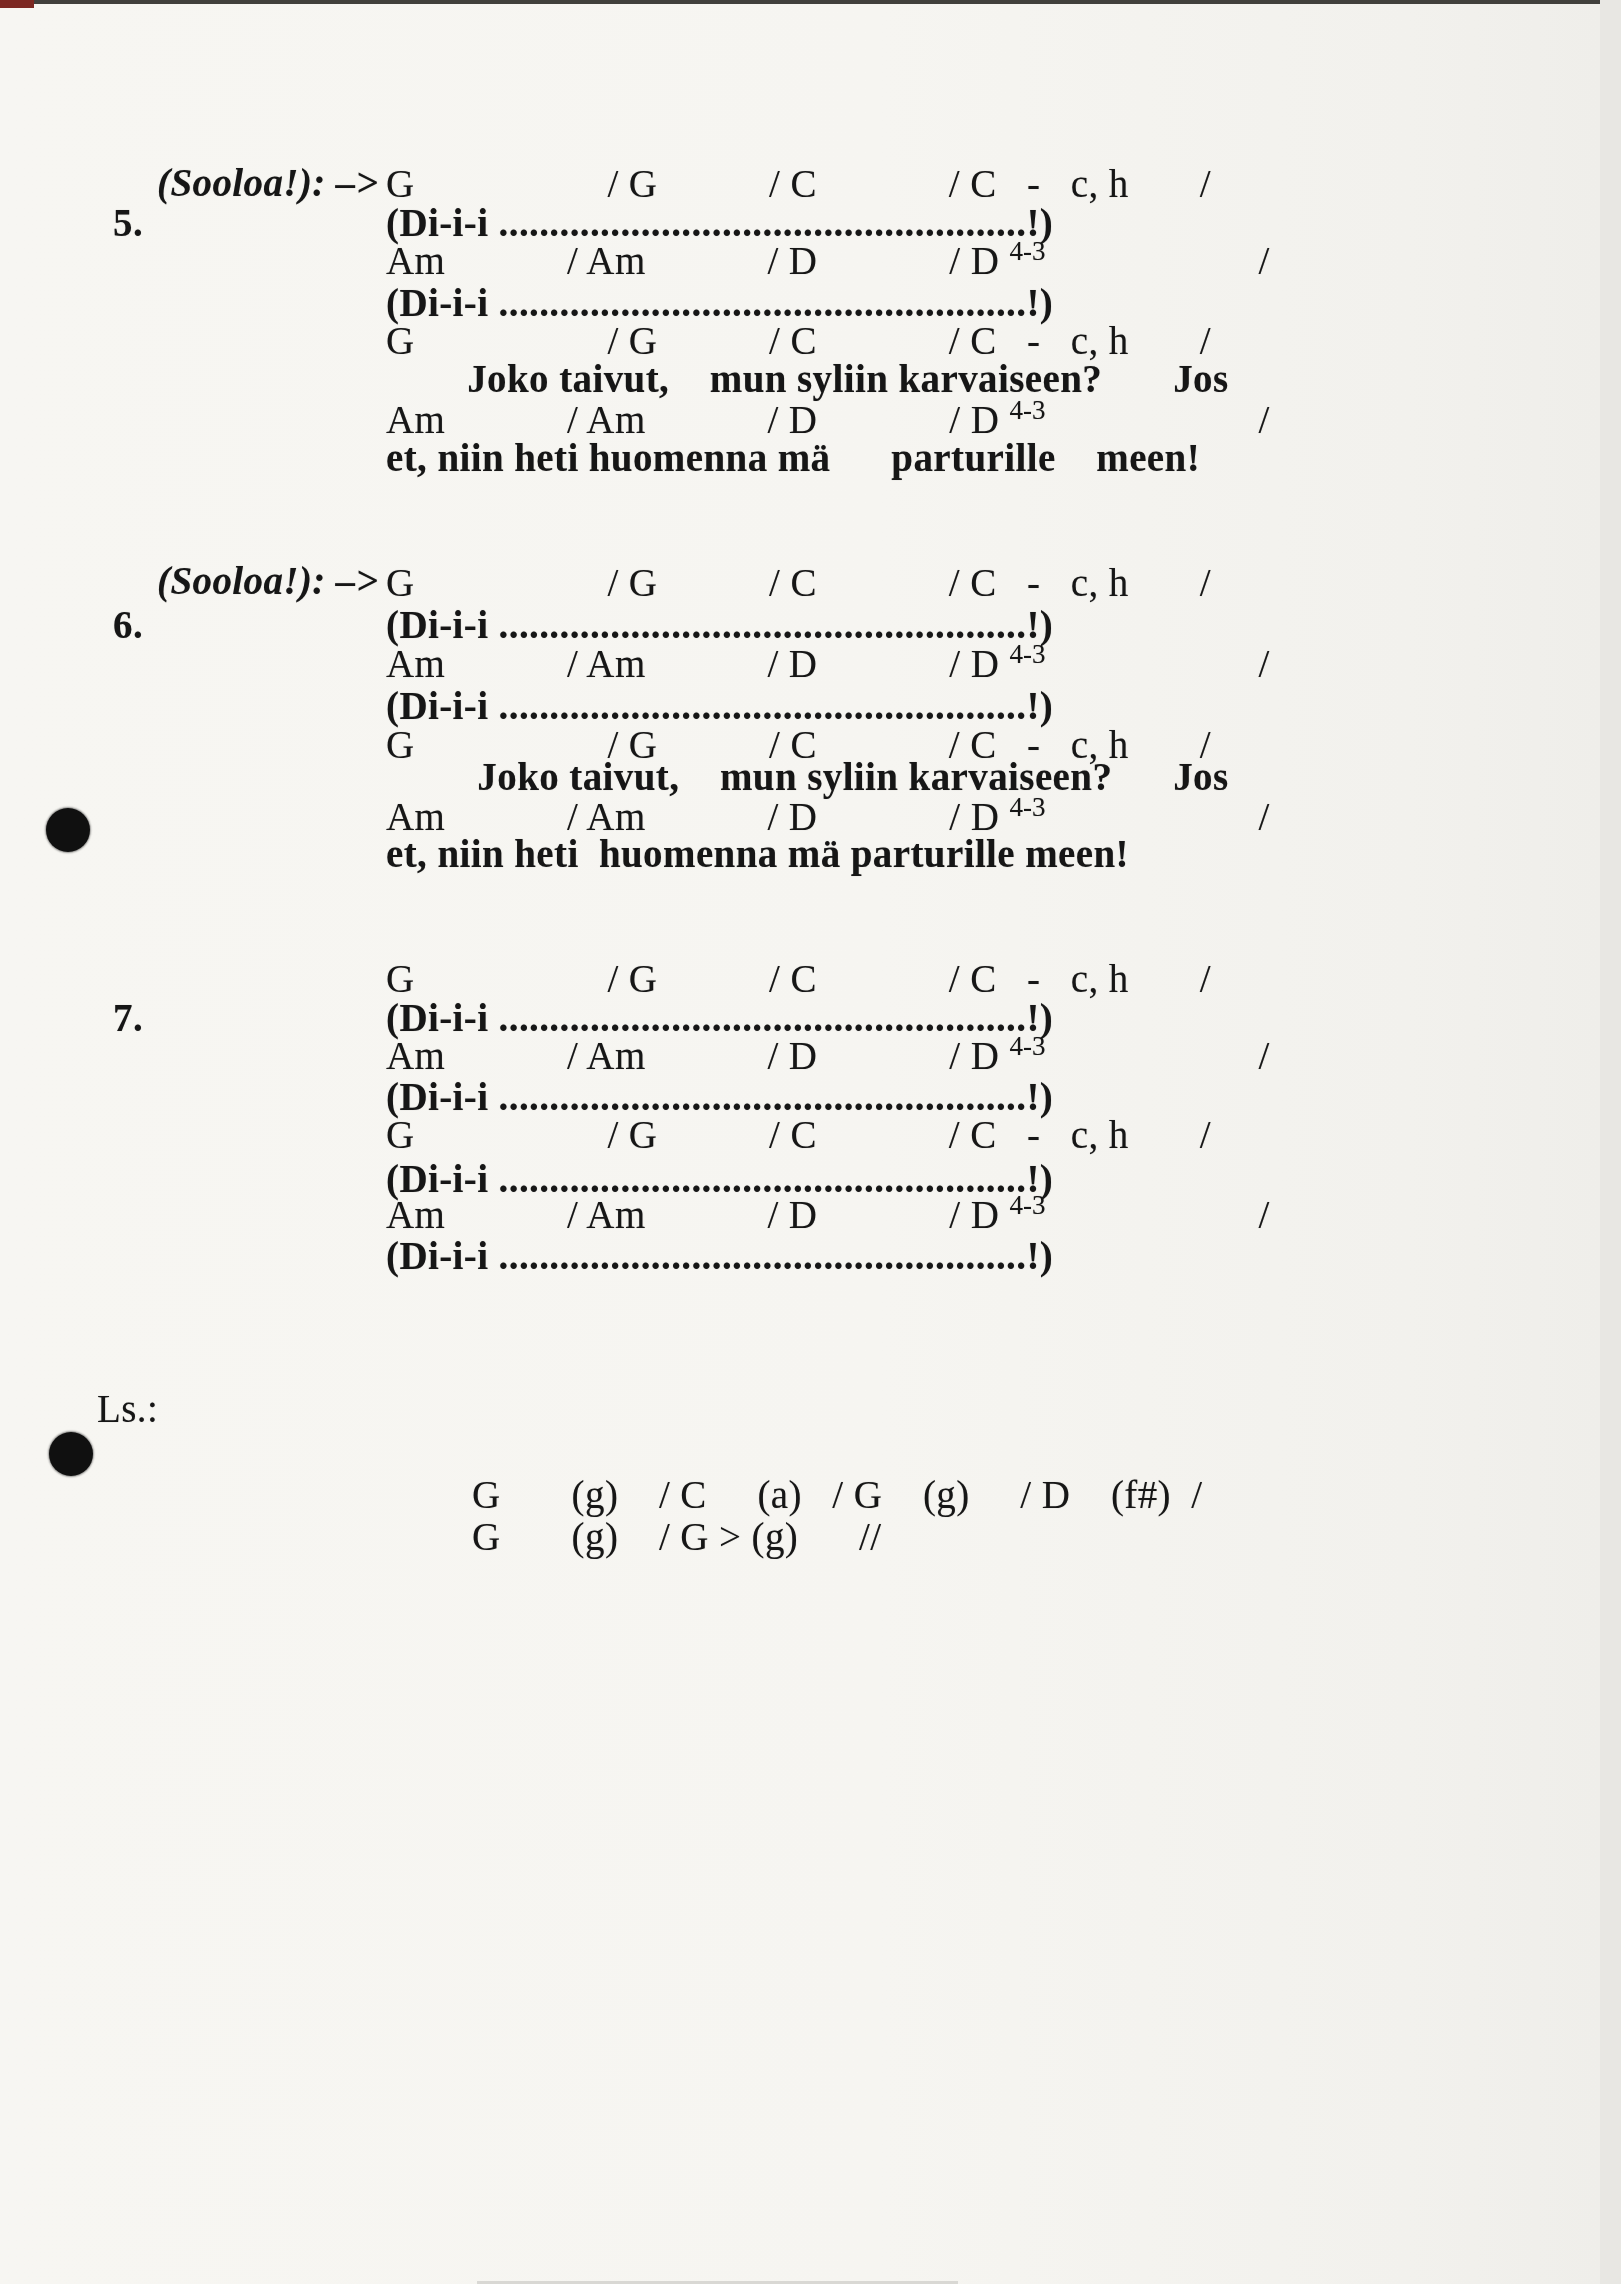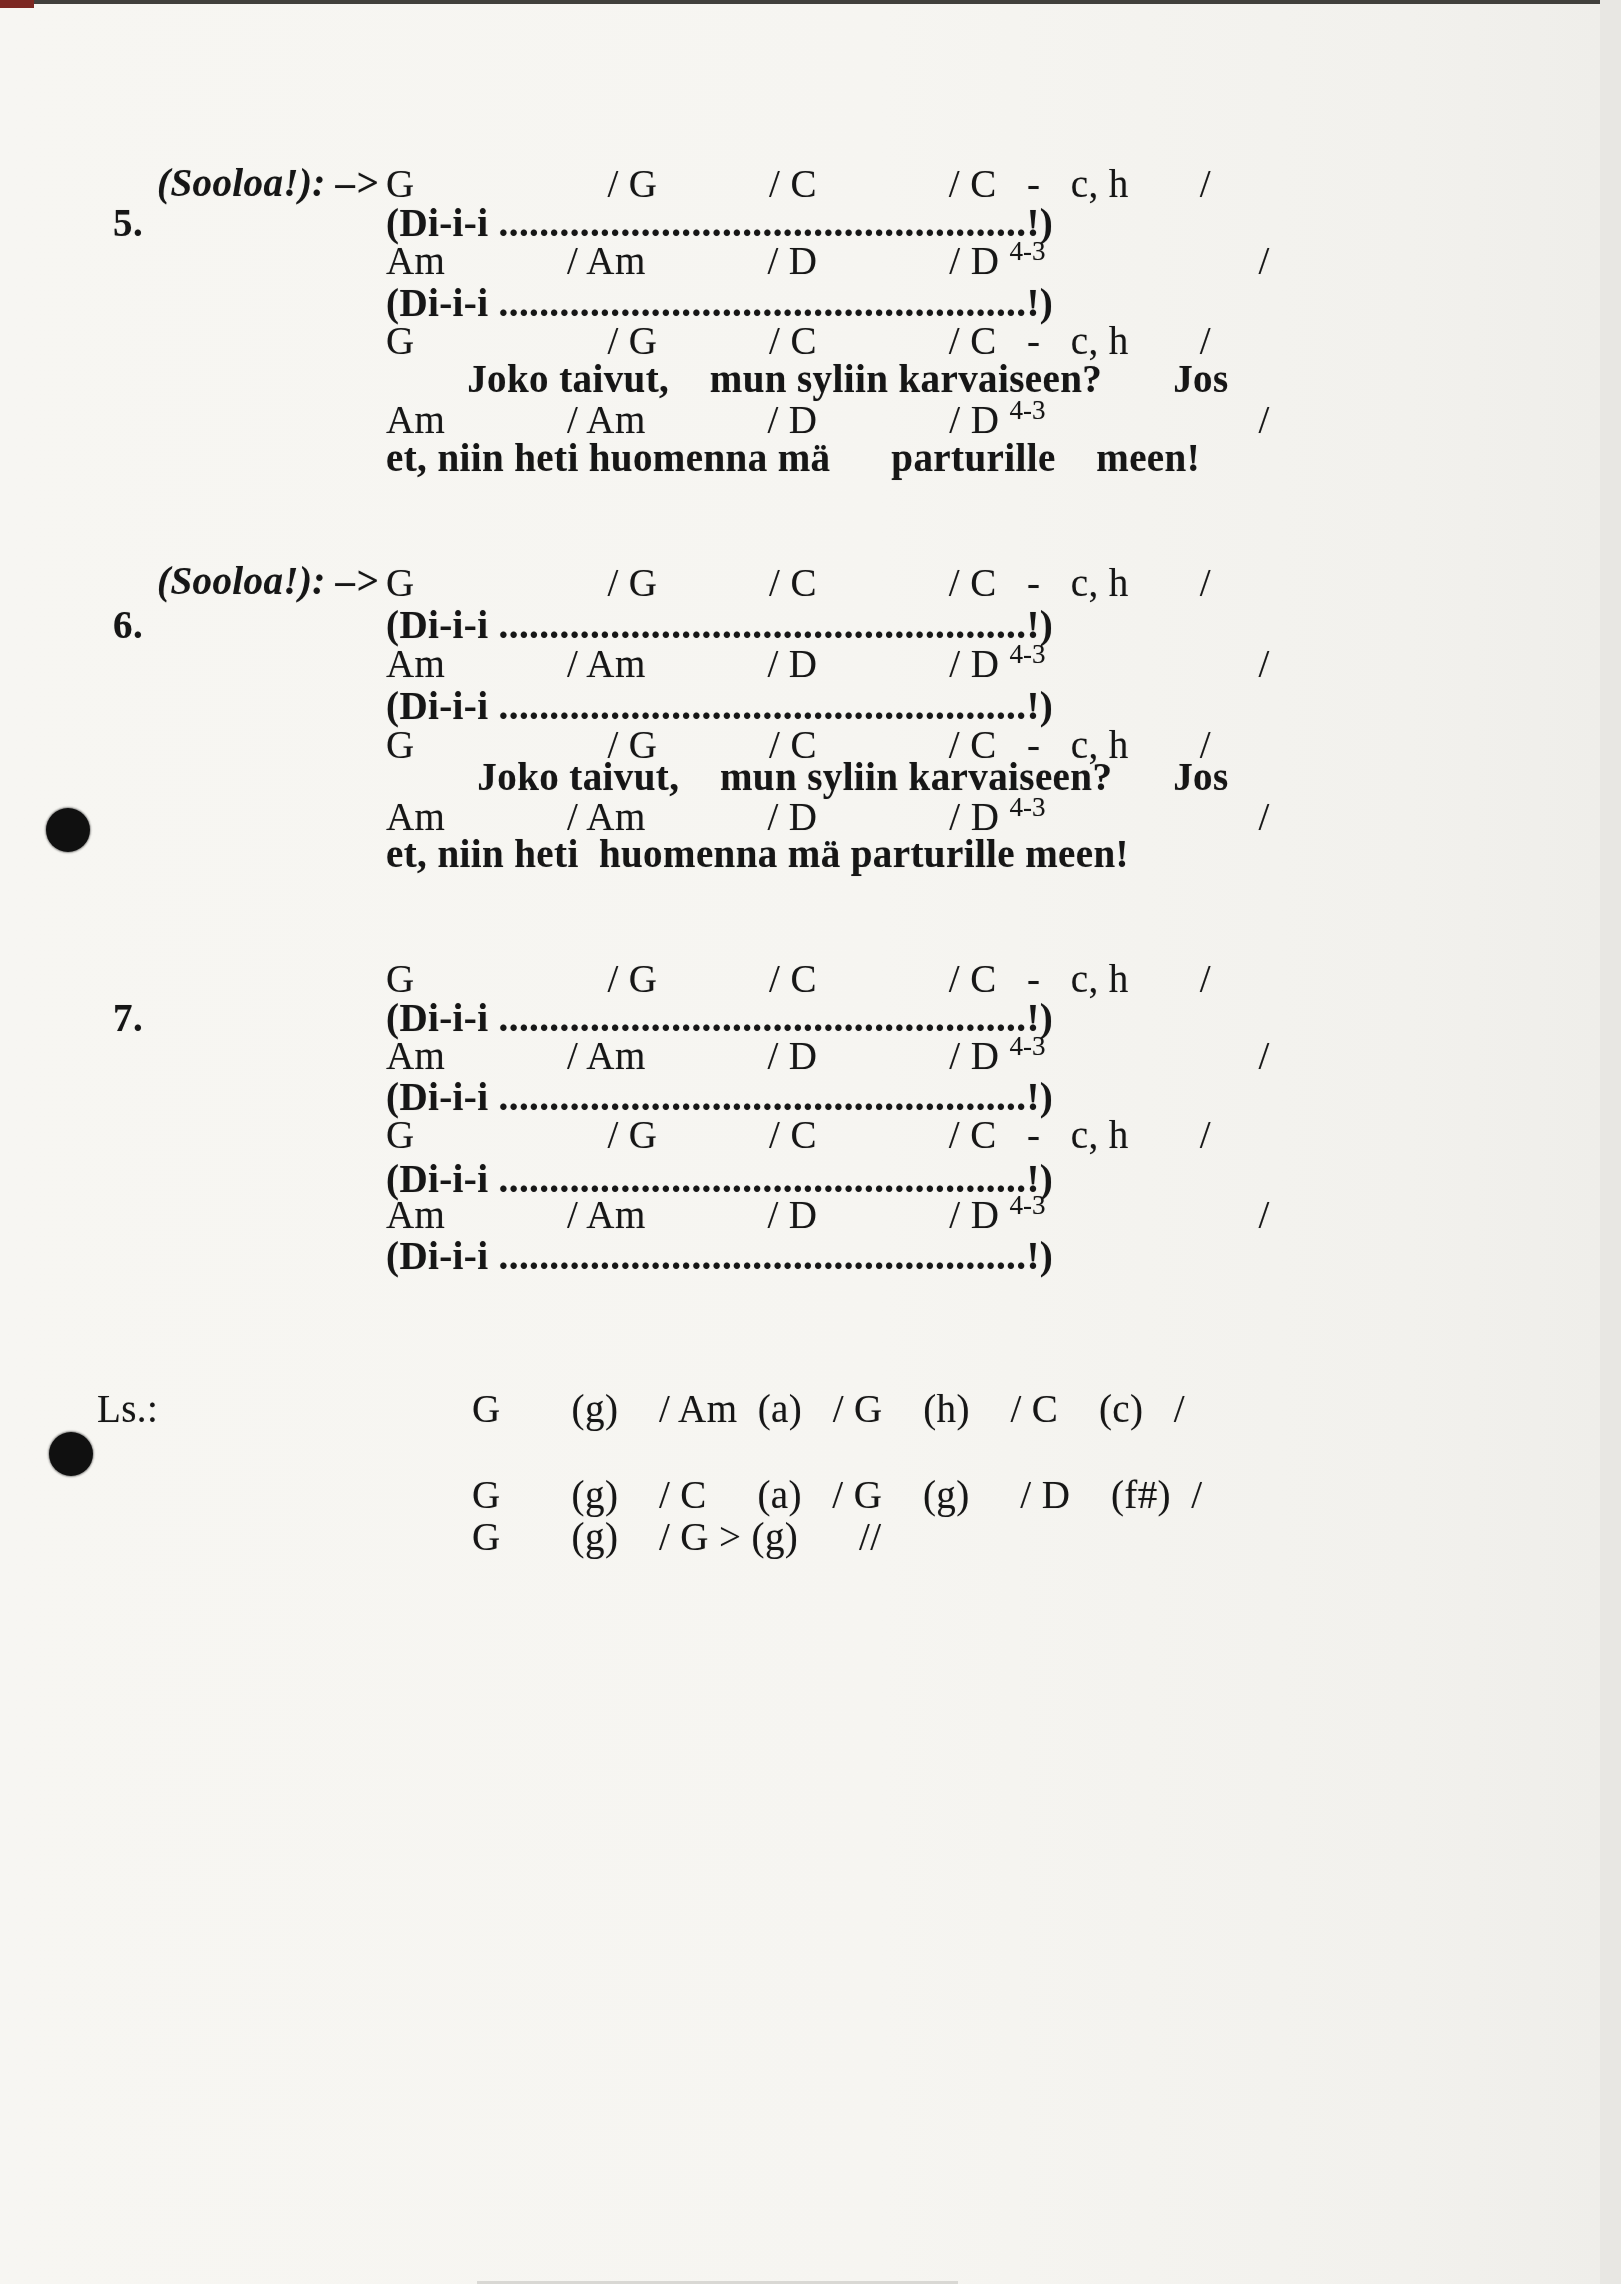--- a/index.html
+++ b/index.html
@@ -118,20 +118,19 @@
 
   <div class="line vocal" style="left:386px; top:1076px;">(Di-i-i ....................................................!)</div>
   <div class="line chords" style="left:386px; top:1114px;">G                   / G           / C             / C   -   c, h       /</div>
   <div class="line vocal" style="left:386px; top:1158px;">(Di-i-i ....................................................!)</div>
 
   <div class="line chords" style="left:386px; top:1194px;"><span>Am            / Am            / D             / D </span><sup>4-3</sup><span>                     /</span></div>
 
   <div class="line vocal" style="left:386px; top:1235px;">(Di-i-i ....................................................!)</div>
 
   <div class="line chords" style="left:97px; top:1388px;">Ls.:</div>
-  <div class="line chords" style="left:472px; top:1388px;">G       (g)    / Am  (a)   / G    (h)    / C    (c)   /</div>
 
 
   <div class="line chords" style="left:472px; top:1516px;">G       (g)    / G &gt; (g)      //</div>
   <div class="line chords" style="left:472px; top:1474px;">G       (g)    / C     (a)   / G    (g)     / D    (f#)  /</div>
 
 </div>
 
 
 </body></html>

